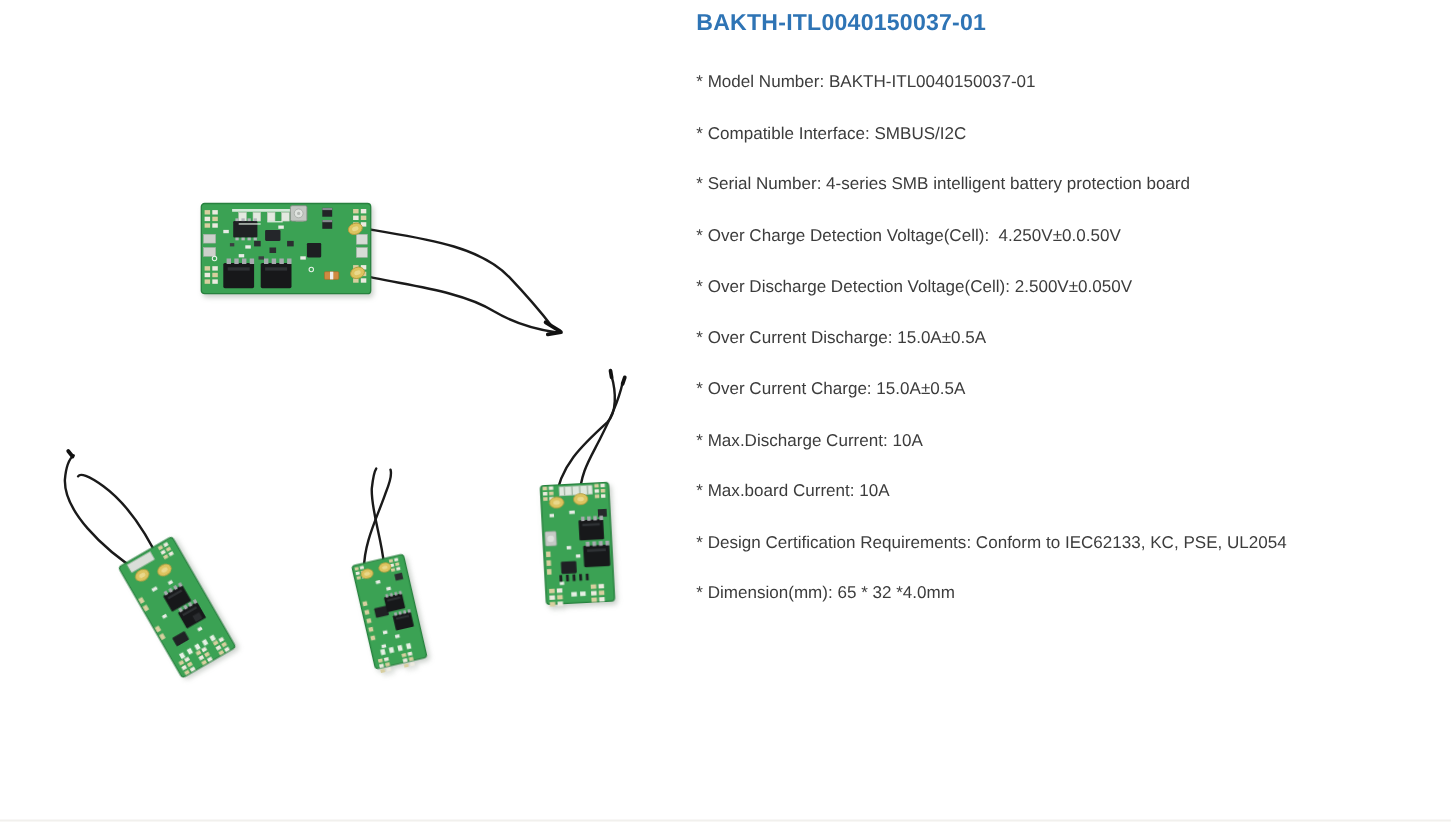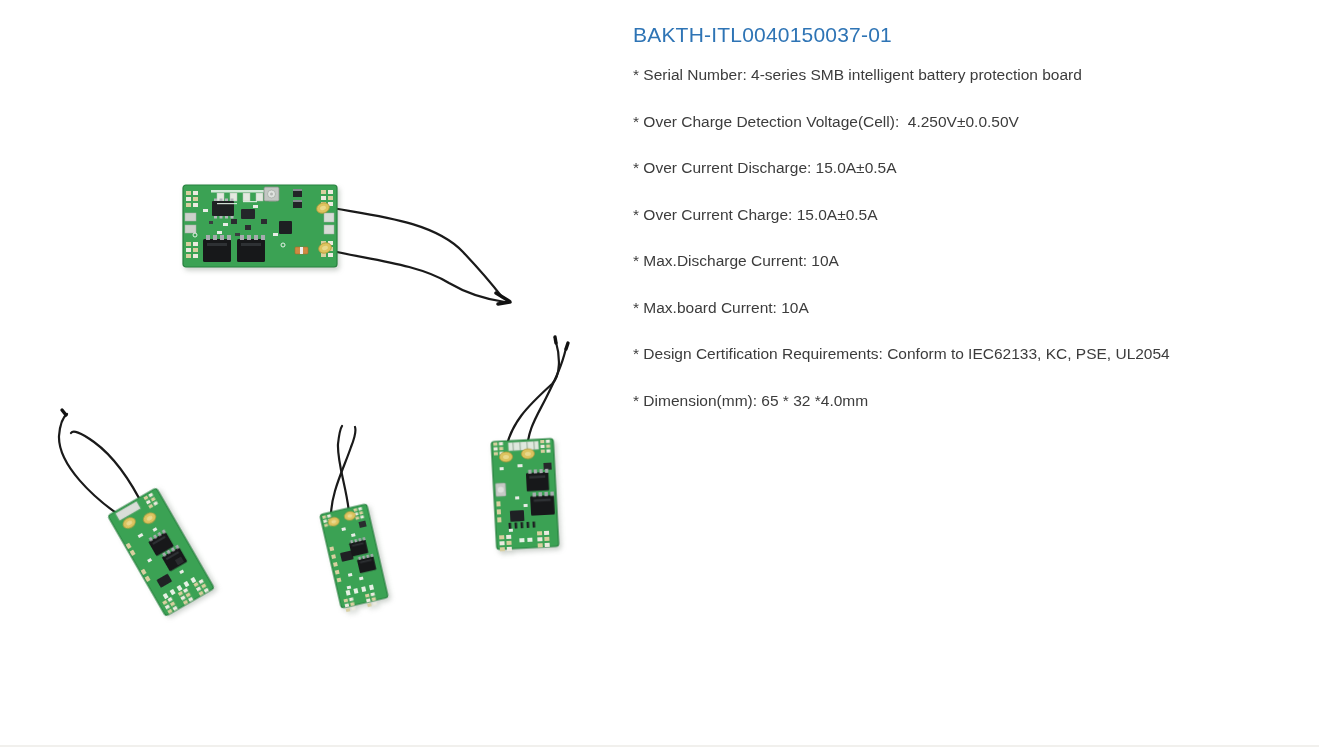--- a/index.html
+++ b/index.html
@@ -4,22 +4,22 @@
 <style>
   html,body{margin:0;padding:0;}
   body{
     width:1319px;height:747px;position:relative;overflow:hidden;
     background:#ffffff;
     font-family:"Liberation Sans", sans-serif;
   }
   .page{position:absolute;inset:0;}
   .photo-area{position:absolute;left:0;top:0;width:630px;height:747px;}
   .page-title{
-    position:absolute;left:633px;top:23px;margin:0;
-    font-size:21px;font-weight:normal;color:#2e74b5;letter-spacing:.2px;
+    position:absolute;left:633px;top:9px;margin:0;
+    font-size:21px;font-weight:bold;color:#2e74b5;letter-spacing:.2px;
   }
   .spec-list{position:absolute;left:633px;top:52px;}
   .spec-line{
     font-size:15.5px;line-height:46.5px;color:#3c3c3c;white-space:pre;
   }
   .bottom-edge{
     position:absolute;left:0;bottom:0;width:100%;height:2px;background:#f1f0ed;
   }
   .pcb{fill:#3ba254;stroke:#27813e;stroke-width:1.2;}
   .board{filter:drop-shadow(2px 3px 2.5px rgba(70,85,70,.28));}
@@ -230,22 +230,25 @@
         <rect x="0" y="44" width="5" height="4" fill="#e6f0e4"></rect>
         <use href="#yblob" transform="translate(-17,-38)"></use>
         <use href="#yblob" transform="translate(5,-40)"></use>
       </g>
     </svg>
   </div>
 
   <h1 class="page-title">BAKTH-ITL0040150037-01</h1>
 
   <div class="spec-list">
+    <div class="spec-line">* Model Number: BAKTH-ITL0040150037-01</div>
+    <div class="spec-line">* Compatible Interface: SMBUS/I2C</div>
     <div class="spec-line">* Serial Number: 4-series SMB intelligent battery protection board</div>
     <div class="spec-line">* Over Charge Detection Voltage(Cell):  4.250V±0.0.50V</div>
+    <div class="spec-line">* Over Discharge Detection Voltage(Cell): 2.500V±0.050V</div>
     <div class="spec-line">* Over Current Discharge: 15.0A±0.5A</div>
     <div class="spec-line">* Over Current Charge: 15.0A±0.5A</div>
     <div class="spec-line">* Max.Discharge Current: 10A</div>
     <div class="spec-line">* Max.board Current: 10A</div>
     <div class="spec-line">* Design Certification Requirements: Conform to IEC62133, KC, PSE, UL2054</div>
     <div class="spec-line">* Dimension(mm): 65 * 32 *4.0mm</div>
   </div>
 
   <div class="bottom-edge"></div>
 </div>

